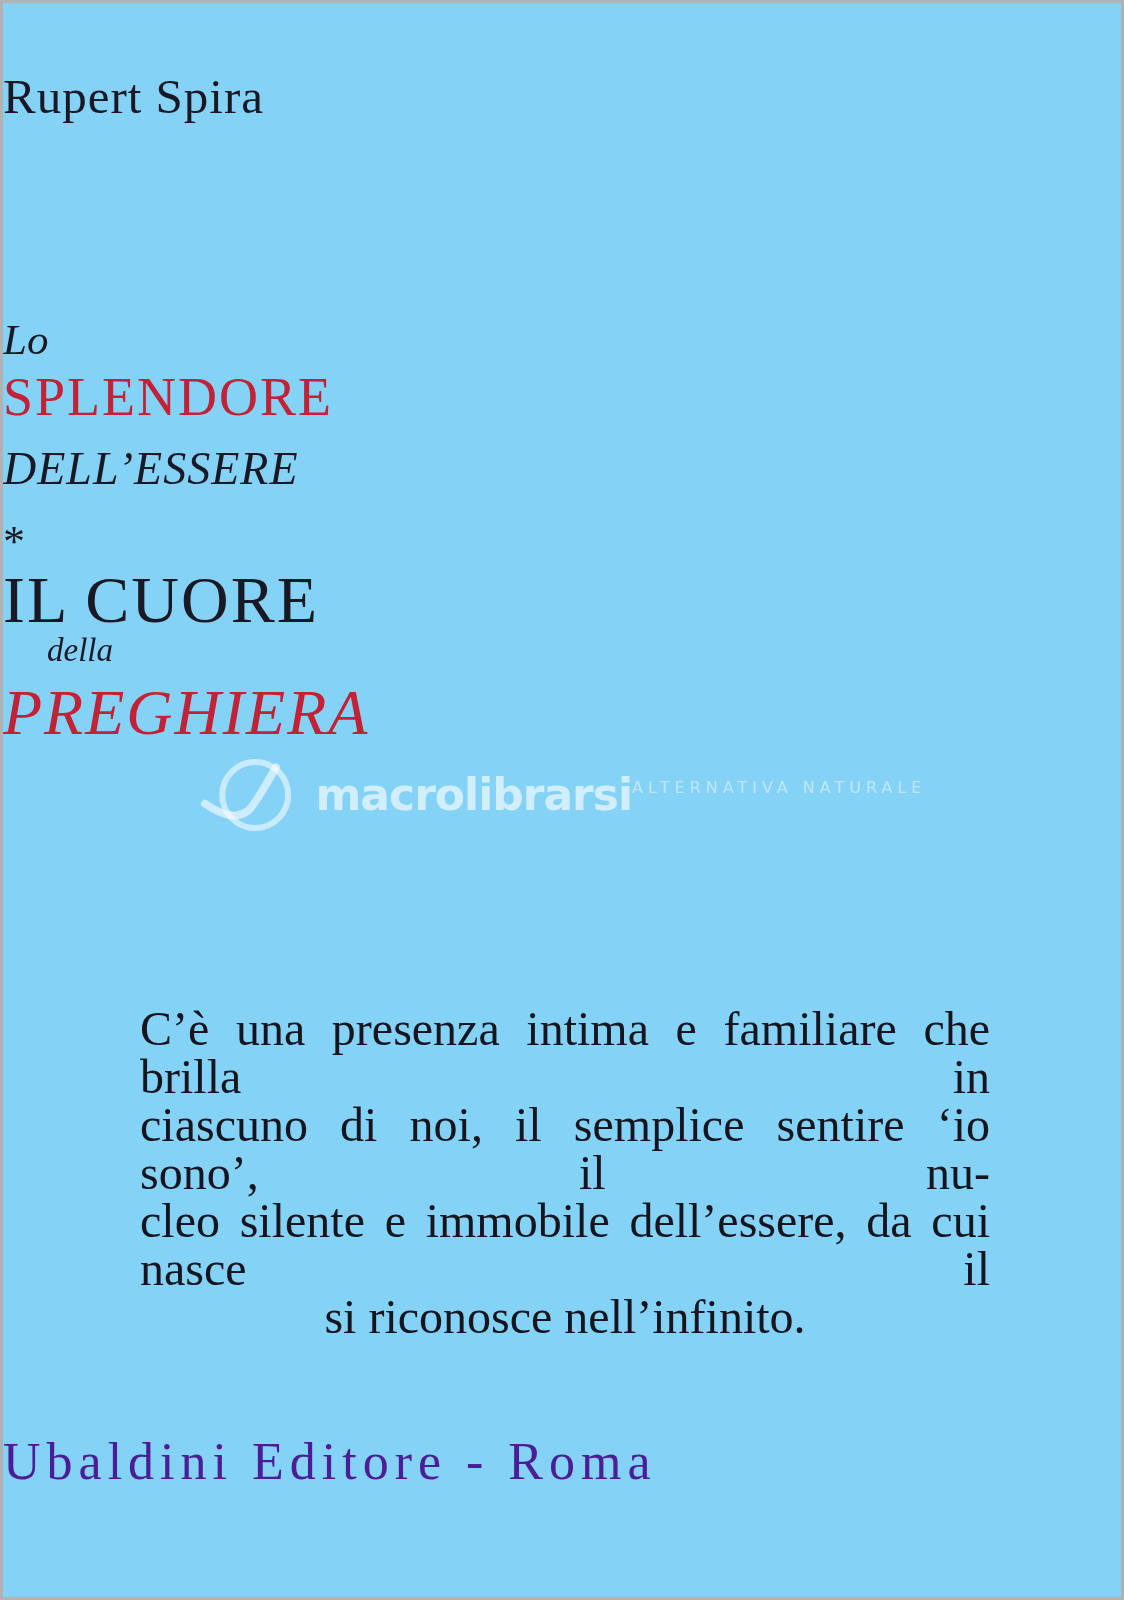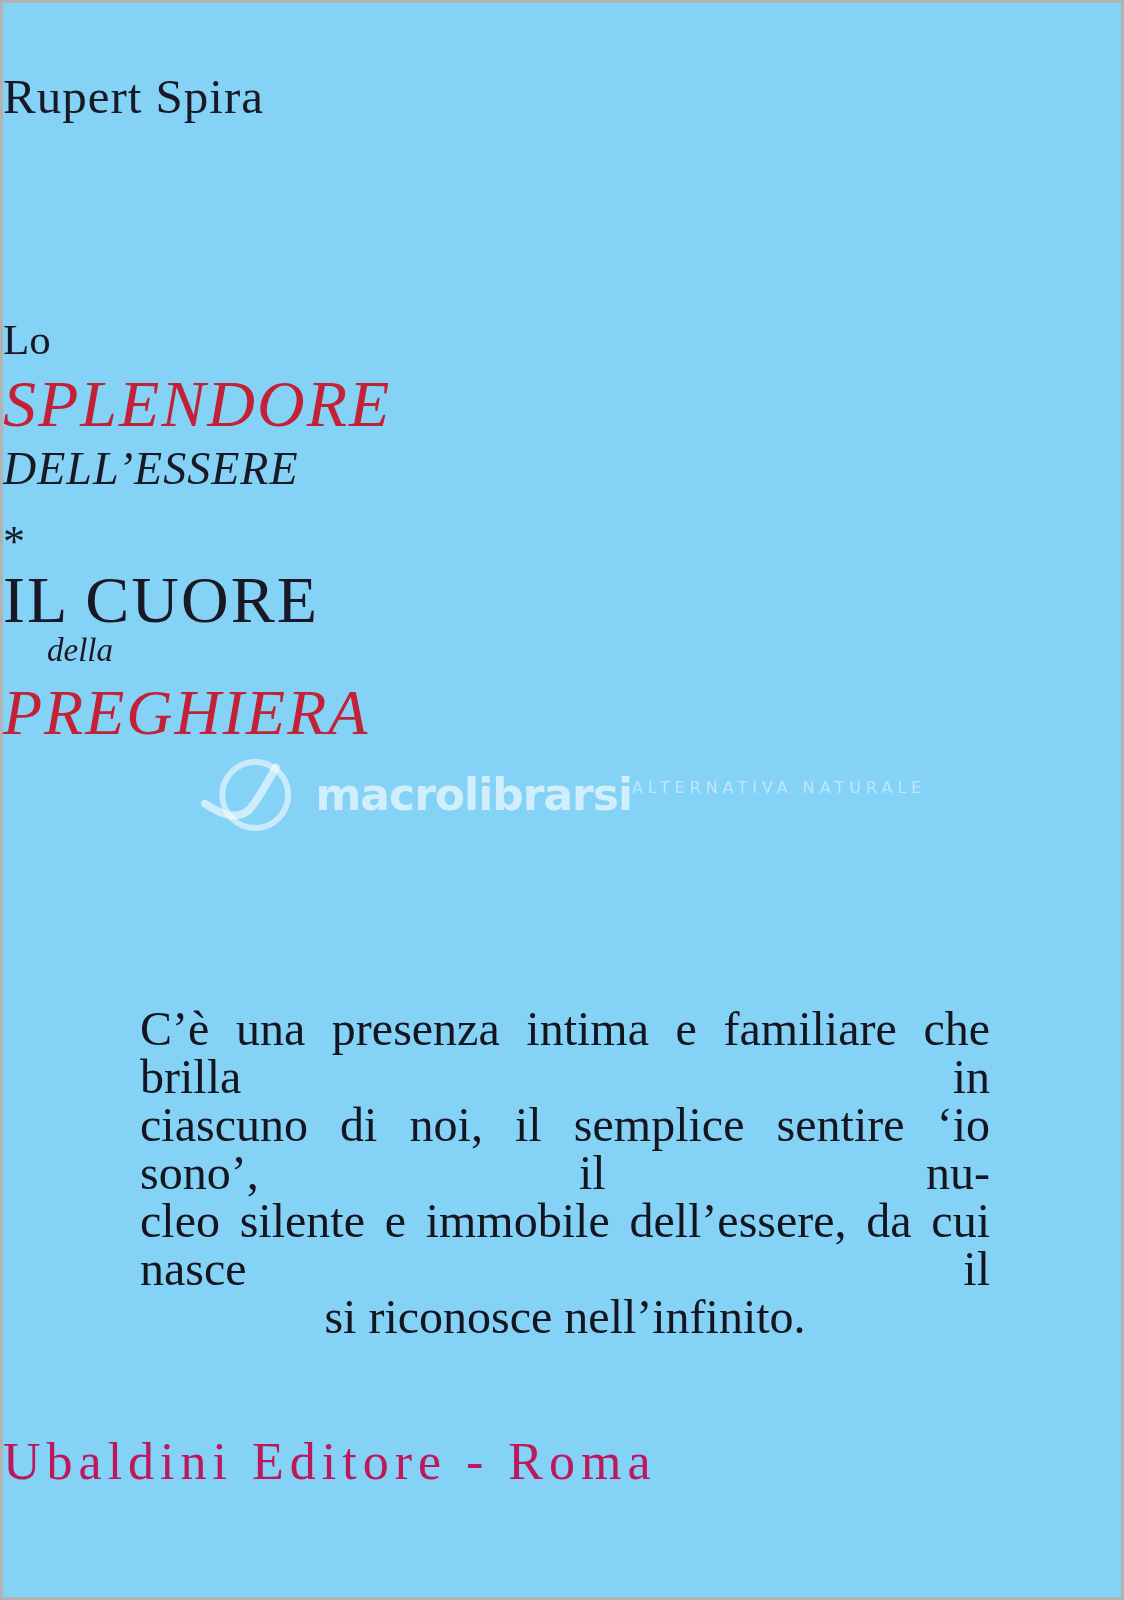--- a/index.html
+++ b/index.html
@@ -15,22 +15,22 @@
     color: #191926;
   }
   .abs {
     position: absolute;
     left: 0;
     width: 100%;
     text-align: left;
     line-height: 1.05;
   }
   .author       { top: 68px;  font-size: 49px; letter-spacing: 1px; }
-  .t-lo         { top: 314px; font-size: 43px; }
-  .t-splendore  { top: 366px; font-size: 66px; color: #c32136; letter-spacing: 2px; font-style: italic; }
+  .t-lo         { top: 314px; font-size: 43px; font-style: italic; }
+  .t-splendore  { top: 366px; font-size: 54px; color: #c32136; letter-spacing: 2px; }
   .t-dell       { top: 442px; font-size: 46px; font-style: italic; letter-spacing: 1px; }
   .t-star       { top: 516px; font-size: 44px; }
   .t-cuore      { top: 562px; font-size: 66px; letter-spacing: 2px; }
   .t-della      { top: 630px; font-size: 33px; font-style: italic; padding-left: 44px; }
   .t-preghiera  { top: 676px; font-size: 64px; font-style: italic; color: #c32136; letter-spacing: 2px; }
 
   .watermark {
     position: absolute;
     top: 748px;
     left: 0;
@@ -66,21 +66,21 @@
     font-size: 48px;
     line-height: 48px;
     color: #15151f;
   }
   .blurb-line { text-align: justify; text-align-last: justify; text-justify: inter-word; }
   .blurb-line.last { text-align-last: center; }
 
   .publisher {
     top: 1432px;
     font-size: 52px;
-    color: #be185d;
+    color: #4c1d95;
     letter-spacing: 6px;
   }
 </style>
 </head>
 <body>
 
 <div class="page">
 
   <div class="abs author">Rupert Spira</div>
 

